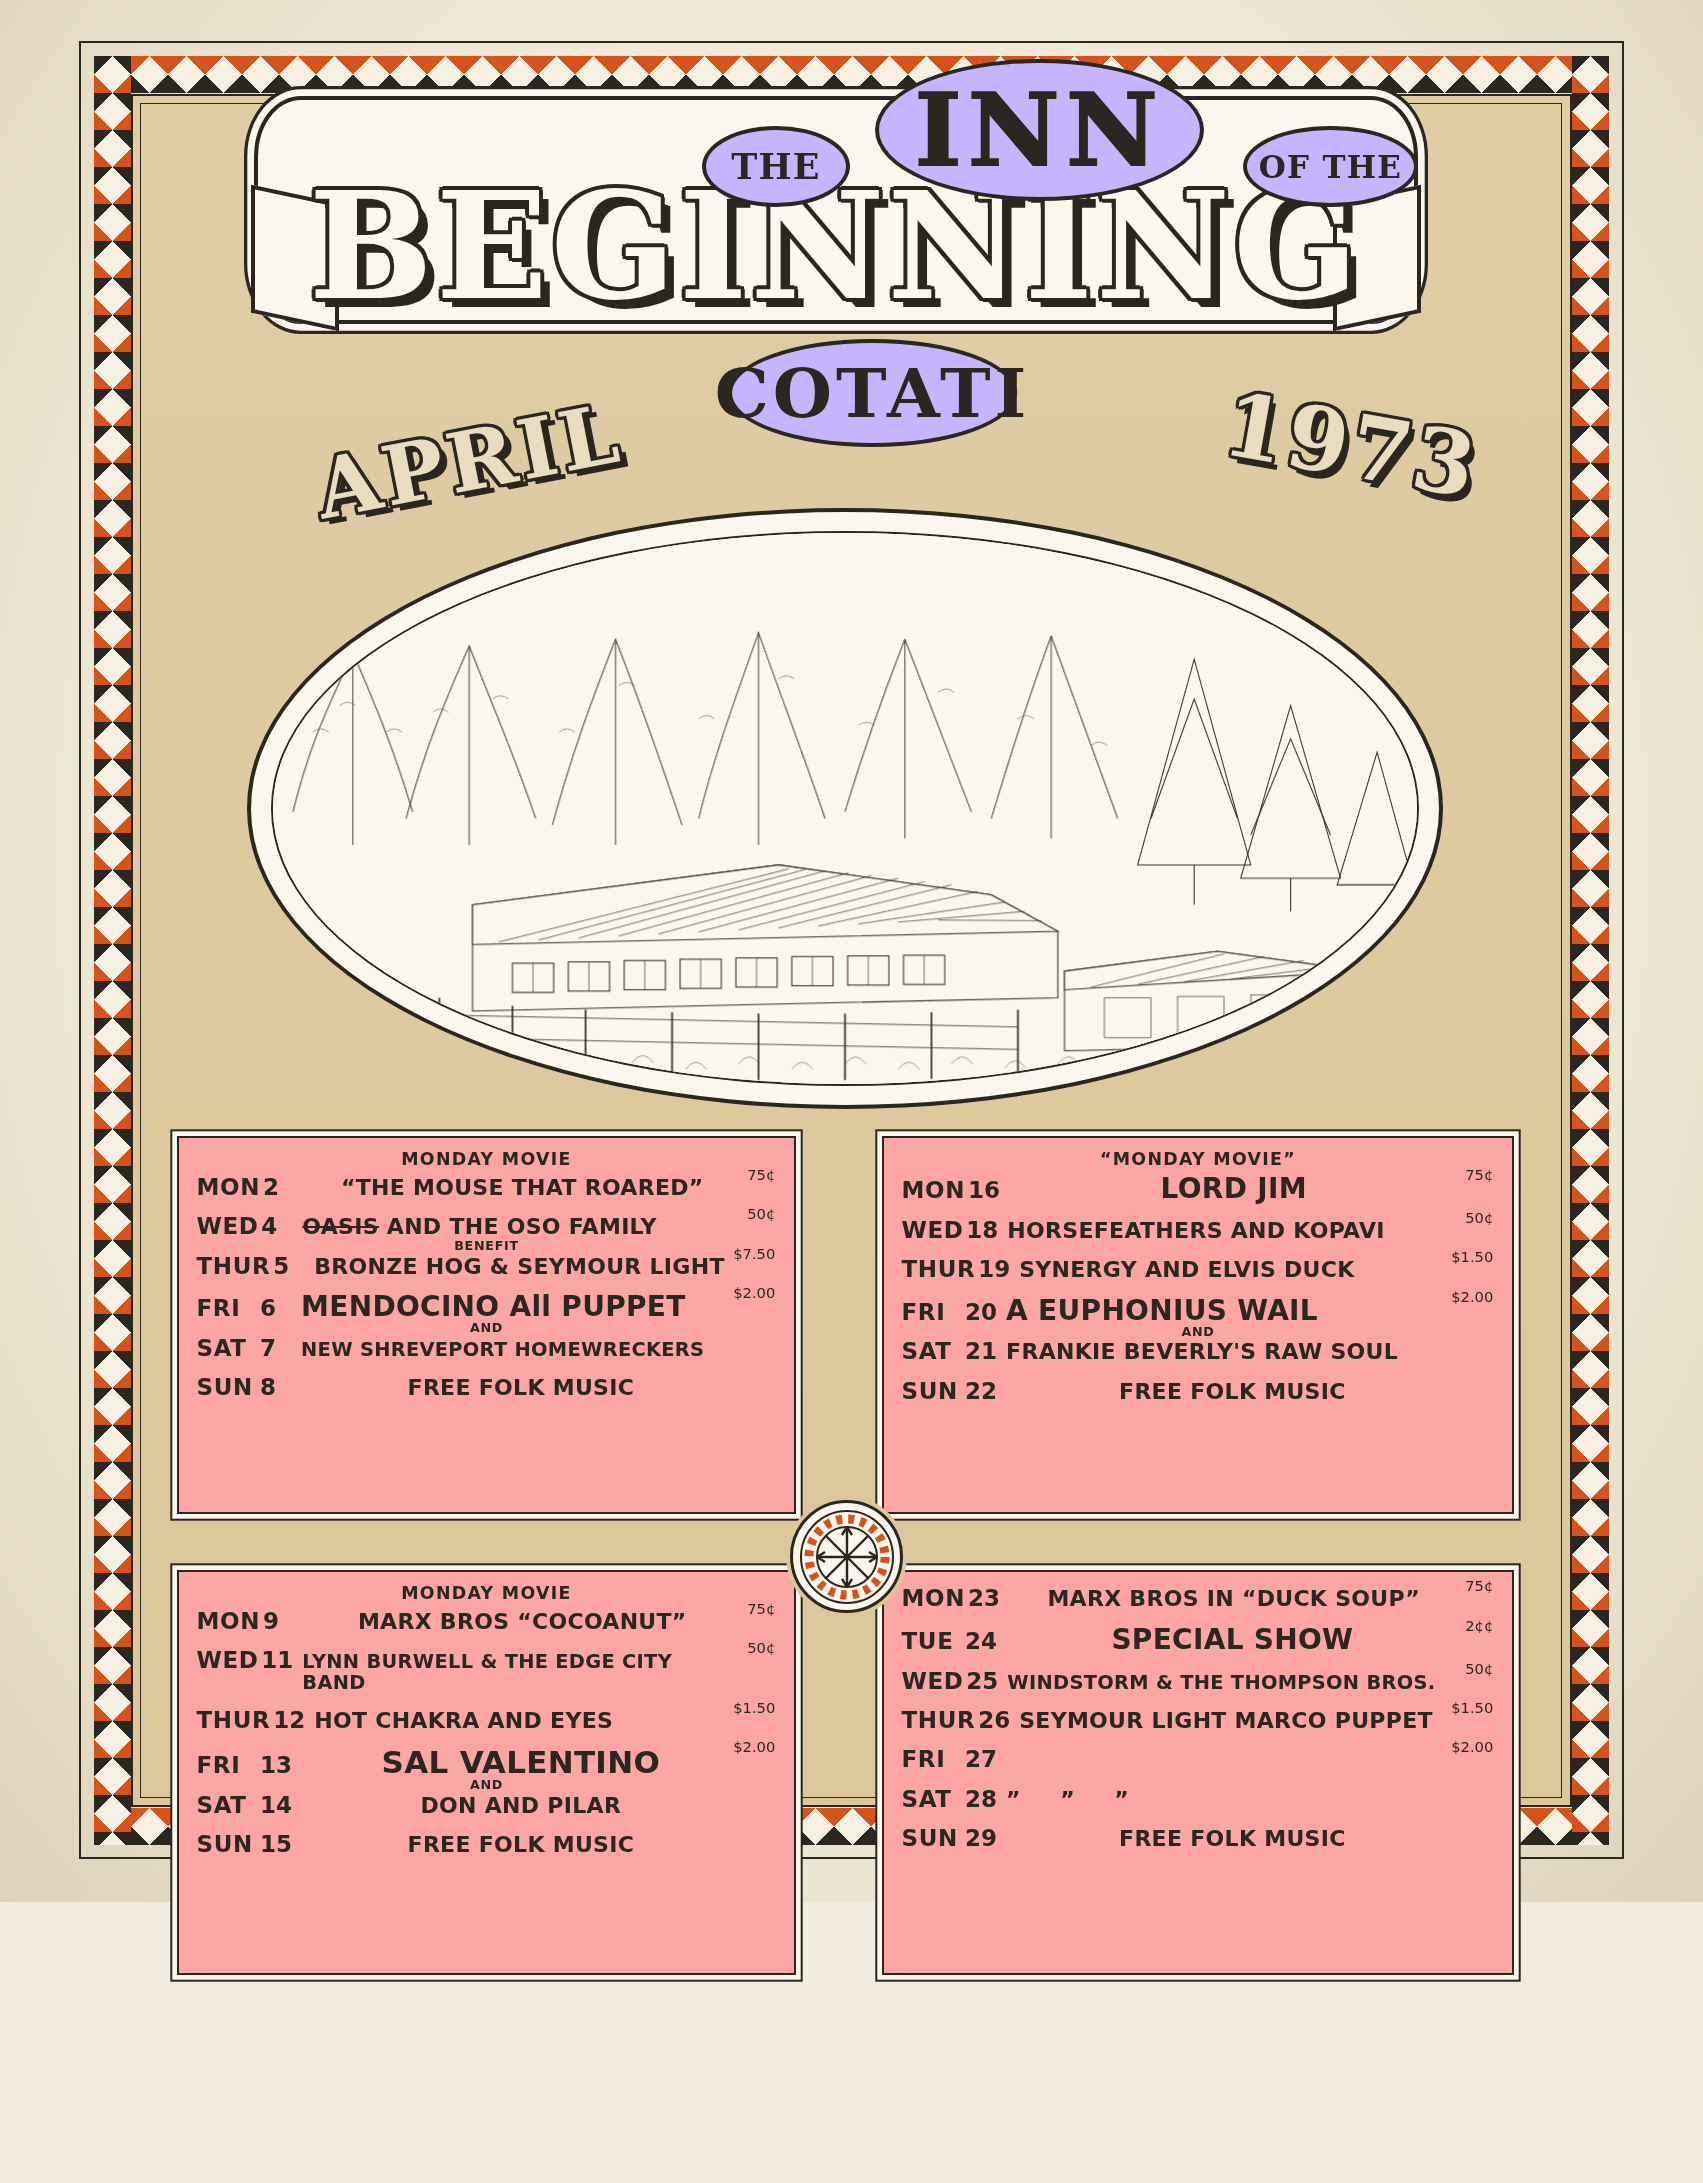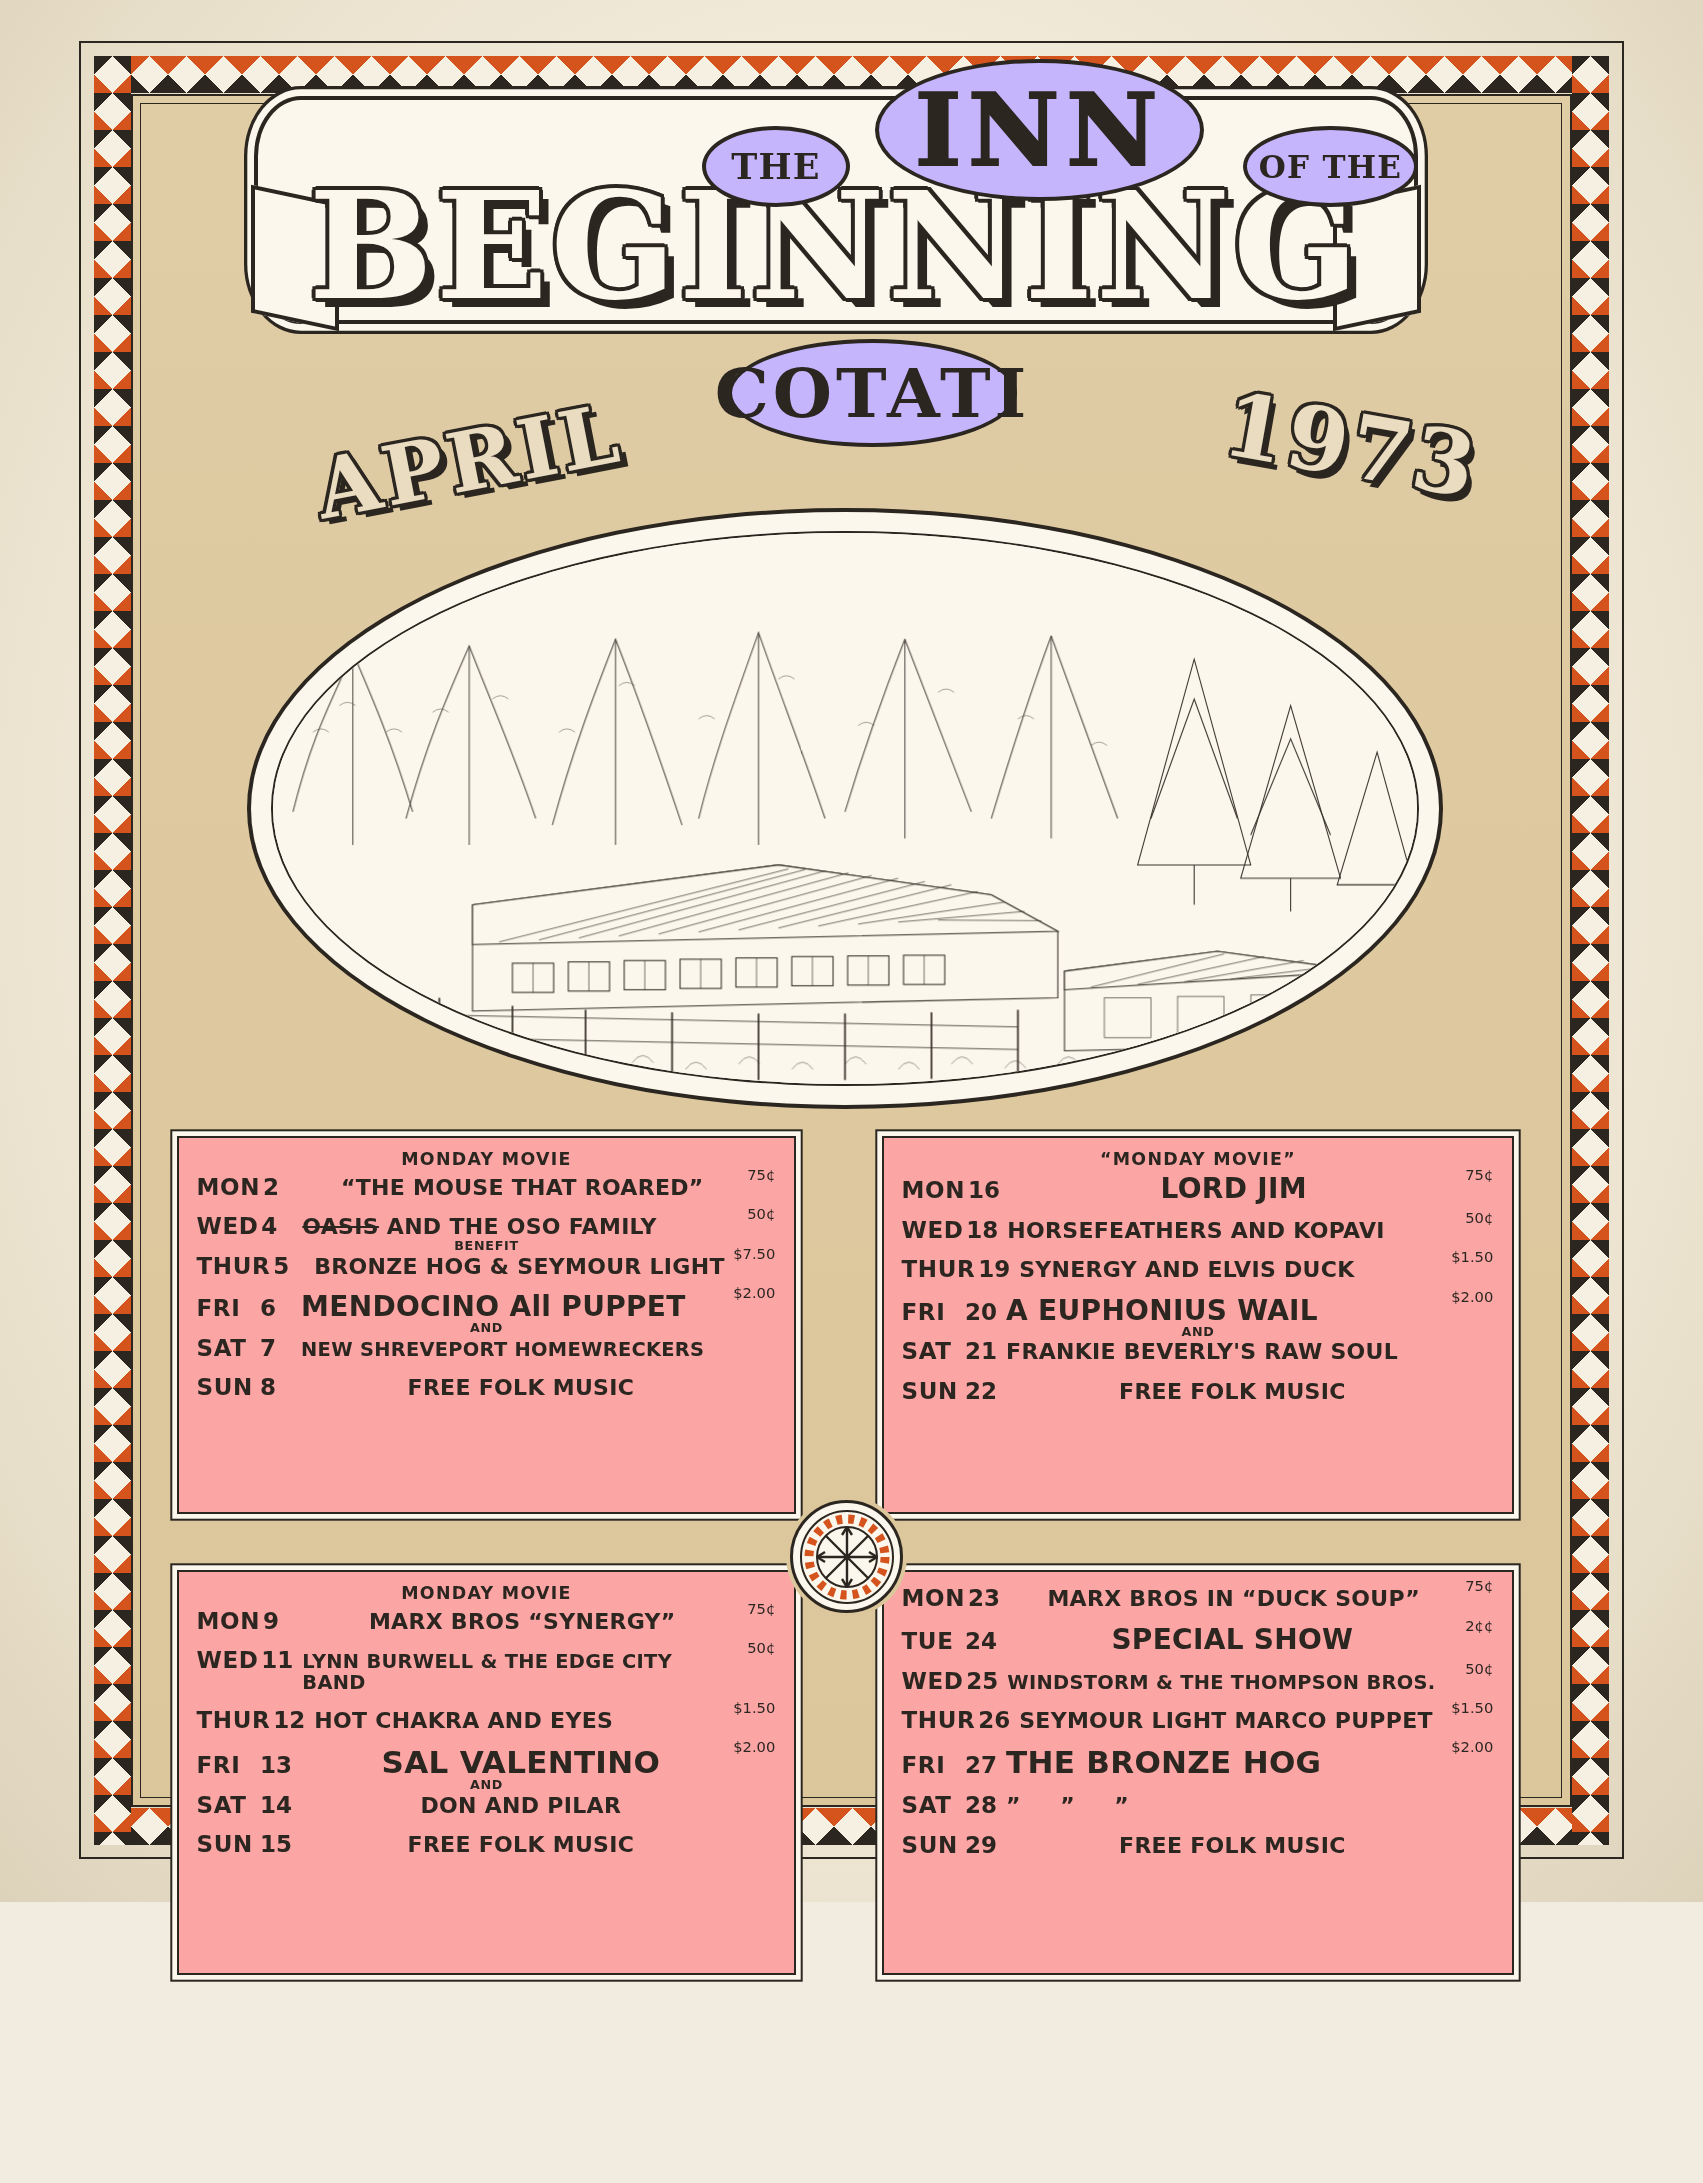--- a/index.html
+++ b/index.html
@@ -499,21 +499,21 @@
       </div>
     </div>
   </div>
 
   <div class="panel" id="panel-bl">
     <div class="panel-head">MONDAY MOVIE</div>
     <div class="rows">
       <div class="row">
         <span class="day">MON</span>
         <span class="date">9</span>
-        <span class="act s-md center">MARX BROS “SYNERGY”</span>
+        <span class="act s-md center">MARX BROS “COCOANUT”</span>
         <span class="price">75¢</span>
       </div>
       <div class="row">
         <span class="day">WED</span>
         <span class="date">11</span>
         <span class="act s-sm">LYNN BURWELL &amp; THE EDGE CITY BAND</span>
         <span class="price">50¢</span>
       </div>
       <div class="row">
         <span class="day">THUR</span>
@@ -563,21 +563,20 @@
       </div>
       <div class="row">
         <span class="day">THUR</span>
         <span class="date">26</span>
         <span class="act s-md">SEYMOUR LIGHT  MARCO PUPPET</span>
         <span class="price">$1.50</span>
       </div>
       <div class="row">
         <span class="day">FRI</span>
         <span class="date">27</span>
-        <span class="act s-xl">THE BRONZE HOG</span>
         <span class="price">$2.00</span>
       </div>
       <div class="row">
         <span class="day">SAT</span>
         <span class="date">28</span>
         <span class="act s-md" style="letter-spacing:16px">”          ”          ”</span>
       </div>
       <div class="row">
         <span class="day">SUN</span>
         <span class="date">29</span>

